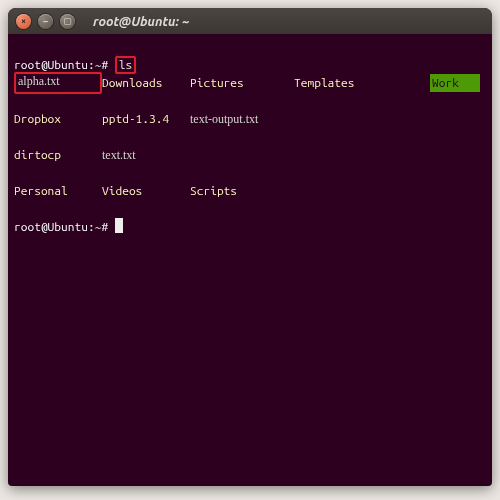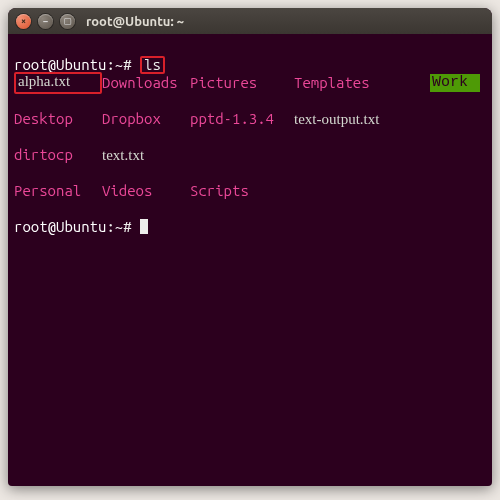--- a/index.html
+++ b/index.html
@@ -17,47 +17,47 @@
     font-size: 13px; font-weight: 600;
   }
   .wbtn {
     width: 15px; height: 15px; border-radius: 50%;
     display: inline-flex; align-items: center; justify-content: center;
     font-size: 9px; font-weight: 700; color: #3a2a1a;
     box-shadow: inset 0 1px 1px rgba(255,255,255,0.35), 0 0 0 1px rgba(0,0,0,0.35);
   }
   .wbtn.close { background: radial-gradient(circle at 30% 30%,#f39276,#d9522b); }
   .wbtn.min, .wbtn.max { background: radial-gradient(circle at 30% 30%,#8c847b,#5c544b); color:#ddd; }
-  .title-text { margin-left: 4px; }
+  .title-text { margin-left: 11px; font-style: italic; }
   .term {
-    padding: 4px 6px 6px 6px; font-size: 15px; line-height: 18px;
+    padding: 4px 6px 6px 6px; font-size: 12px; line-height: 18px;
     color: #eeeeec; white-space: pre; letter-spacing: 0px;
   }
   .prompt .user { color: #ffffff; }
   .prompt .path { color: #ffffff; }
   .cols { display: grid; grid-template-columns: 88px 88px 104px 136px 50px; }
   .file { color: #d3d7cf; font-family: Liberation Serif, serif; }
-  .dir  { color: #ec4899; }
+  .dir  { color: #fef9c3; }
   .odd  { color: #ad7fa8; }
-  .hl-green { background: #4e9a06; color: #2c001e; padding: 0 2px; font-family: Liberation Mono, monospace; }
+  .hl-green { background: #4e9a06; color: #2c001e; padding: 0 2px; }
   .hl-red { border: 2px solid #d9202a; padding: 0 2px; margin: -2px 0; display: inline-block; line-height: 14px; border-radius: 2px; }
   .cursor { display:inline-block; width:8px; height:15px; background:#eeeeec; vertical-align:-2px; }
 </style>
 </head>
 <body>
 
 <div class="window">
   <div class="titlebar">
     <span class="wbtn close">×</span>
     <span class="wbtn min">–</span>
     <span class="wbtn max">▢</span>
     <span class="title-text">root@Ubuntu: ~</span>
   </div>
 
   <div class="term">
 <span class="prompt"><span class="user">root@Ubuntu</span><span>:</span><span class="path">~</span><span>#</span> <span class="hl-red">ls</span></span>
 <div class="cols"><span class="file hl-red">alpha.txt</span><span class="dir">Downloads</span><span class="dir">Pictures</span><span class="dir">Templates</span><span class="odd hl-green">Work</span></div>
-<div class="cols"><span class="dir">Desktop</span><span class="dir">Dropbox</span><span class="dir">pptd-1.3.4</span><span class="file">text-output.txt</span></div>
+<div class="cols"><span class="dir">Dropbox</span><span class="dir">pptd-1.3.4</span><span class="file">text-output.txt</span></div>
 <div class="cols"><span class="dir">dirtocp</span><span class="file">text.txt</span></div>
 <div class="cols"><span class="dir">Personal</span><span class="dir">Videos</span><span class="dir">Scripts</span></div>
 <span class="prompt"><span class="user">root@Ubuntu</span><span>:</span><span class="path">~</span><span>#</span> <span class="cursor"></span></span>
   </div>
 </div>
 
 </body></html>

